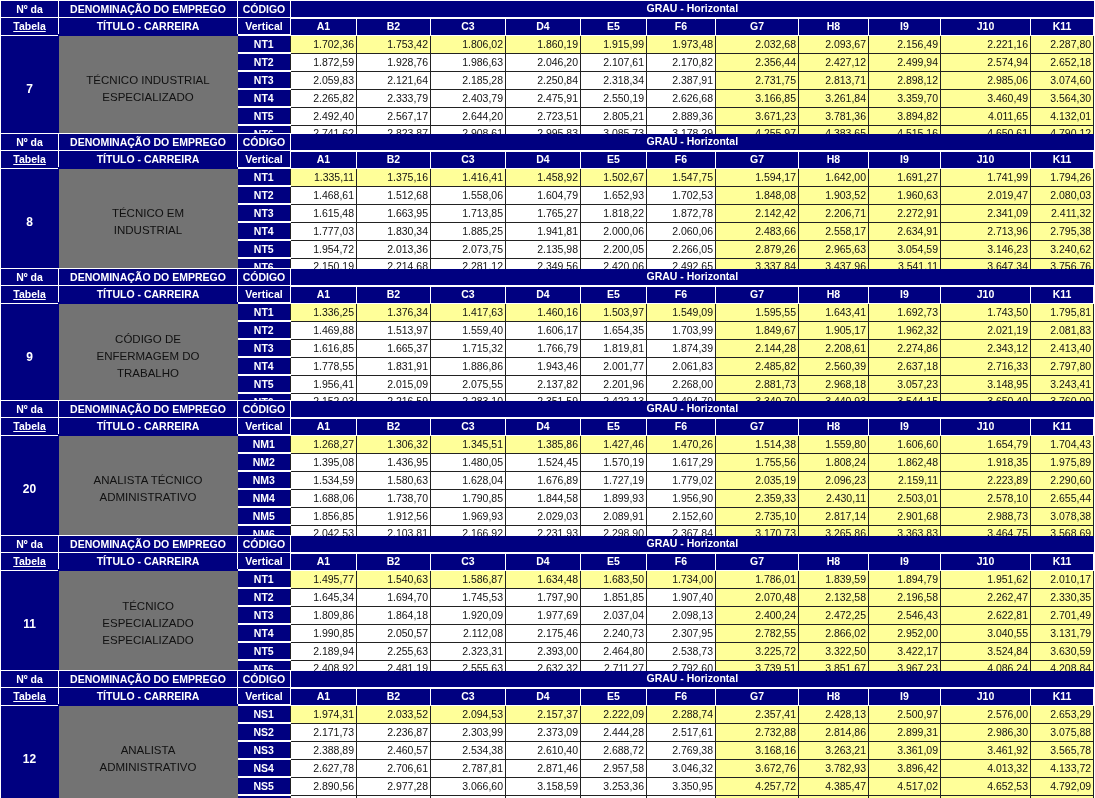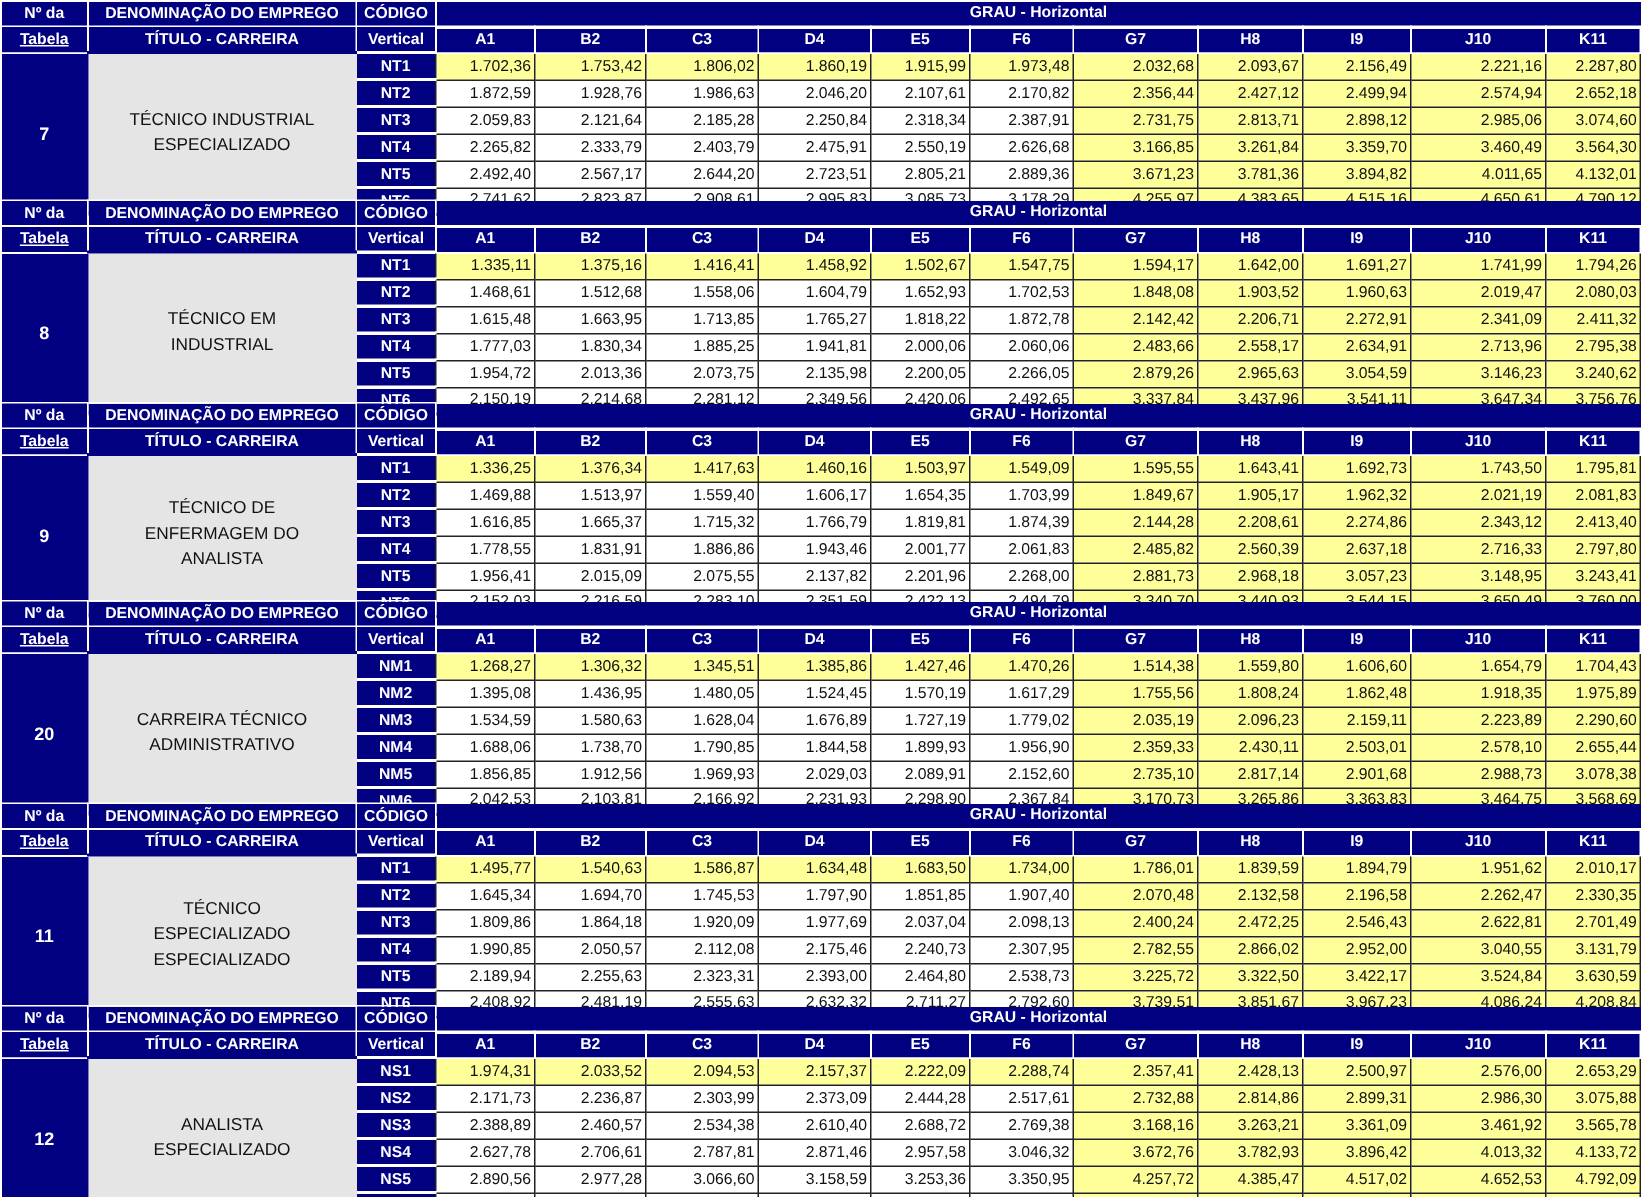--- a/index.html
+++ b/index.html
@@ -3,21 +3,21 @@
 <meta charset="utf-8">
 <style>
   html,body{margin:0;padding:0;background:#fff;}
   body{width:1095px;height:798px;overflow:hidden;font-family:"Liberation Sans",sans-serif;position:relative;}
   .tbl{position:absolute;left:0;width:1093px;}
   table{border-collapse:collapse;table-layout:fixed;width:1093px;}
   td,th{padding:0;margin:0;font-size:10.5px;line-height:1;height:16px;overflow:hidden;white-space:nowrap;}
   .hdr{background:#000080;color:#fff;font-weight:bold;text-align:center;border:1px solid #fff;}
   .hdr-grau{background:#000080;color:#fff;font-weight:bold;text-align:center;border-bottom:2px solid #fff;height:15px;}
   .num{background:#000080;color:#fff;font-weight:bold;font-size:12px;text-align:center;vertical-align:middle;border-top:1px solid #fff;}
-  .name{background:#e5e5e5;color:#111;font-size:11.5px;text-align:center;vertical-align:middle;line-height:1.45;white-space:normal;border-top:2px solid #000080;border-bottom:3px solid #000080;}
+  .name{background:#737373;color:#111;font-size:11.5px;text-align:center;vertical-align:middle;line-height:1.45;white-space:normal;border-top:2px solid #000080;border-bottom:3px solid #000080;}
   .code{background:#000080;color:#fff;font-weight:bold;text-align:center;border-top:2px solid #fff;}
   .val{text-align:right;padding-right:2px;color:#111;border:1px solid #222;background:#fff;}
   .val.y{background:#ffff99;}
   .last td.val{border-bottom:2px solid #000;}
 </style>
 </head>
 <body>
 
 <div id="root">
     <div class="tbl" style="top: 0px;">
@@ -321,21 +321,21 @@
             <th class="hdr">F6</th>
             <th class="hdr">G7</th>
             <th class="hdr">H8</th>
             <th class="hdr">I9</th>
             <th class="hdr">J10</th>
             <th class="hdr">K11</th>
           </tr>
           <tr>
             <td class="num" rowspan="6">9</td>
             <td class="name" rowspan="6">
-              <div style="padding:0 18px">TÉCNICO DE ENFERMAGEM DO ANALISTA</div>
+              <div style="padding:0 18px">CÓDIGO DE ENFERMAGEM DO TRABALHO</div>
             </td>
             <td class="code">NT1</td>
             <td class="val y">1.336,25</td>
             <td class="val y">1.376,34</td>
             <td class="val y">1.417,63</td>
             <td class="val y">1.460,16</td>
             <td class="val y">1.503,97</td>
             <td class="val y">1.549,09</td>
             <td class="val y">1.595,55</td>
             <td class="val y">1.643,41</td>
@@ -453,21 +453,21 @@
             <th class="hdr">F6</th>
             <th class="hdr">G7</th>
             <th class="hdr">H8</th>
             <th class="hdr">I9</th>
             <th class="hdr">J10</th>
             <th class="hdr">K11</th>
           </tr>
           <tr>
             <td class="num" rowspan="6">20</td>
             <td class="name" rowspan="6">
-              <div style="padding:0 18px">CARREIRA TÉCNICO ADMINISTRATIVO</div>
+              <div style="padding:0 18px">ANALISTA TÉCNICO ADMINISTRATIVO</div>
             </td>
             <td class="code">NM1</td>
             <td class="val y">1.268,27</td>
             <td class="val y">1.306,32</td>
             <td class="val y">1.345,51</td>
             <td class="val y">1.385,86</td>
             <td class="val y">1.427,46</td>
             <td class="val y">1.470,26</td>
             <td class="val y">1.514,38</td>
             <td class="val y">1.559,80</td>
@@ -717,21 +717,21 @@
             <th class="hdr">F6</th>
             <th class="hdr">G7</th>
             <th class="hdr">H8</th>
             <th class="hdr">I9</th>
             <th class="hdr">J10</th>
             <th class="hdr">K11</th>
           </tr>
           <tr>
             <td class="num" rowspan="6">12</td>
             <td class="name" rowspan="6">
-              <div style="padding:0 18px">ANALISTA ESPECIALIZADO</div>
+              <div style="padding:0 18px">ANALISTA ADMINISTRATIVO</div>
             </td>
             <td class="code">NS1</td>
             <td class="val y">1.974,31</td>
             <td class="val y">2.033,52</td>
             <td class="val y">2.094,53</td>
             <td class="val y">2.157,37</td>
             <td class="val y">2.222,09</td>
             <td class="val y">2.288,74</td>
             <td class="val y">2.357,41</td>
             <td class="val y">2.428,13</td>

